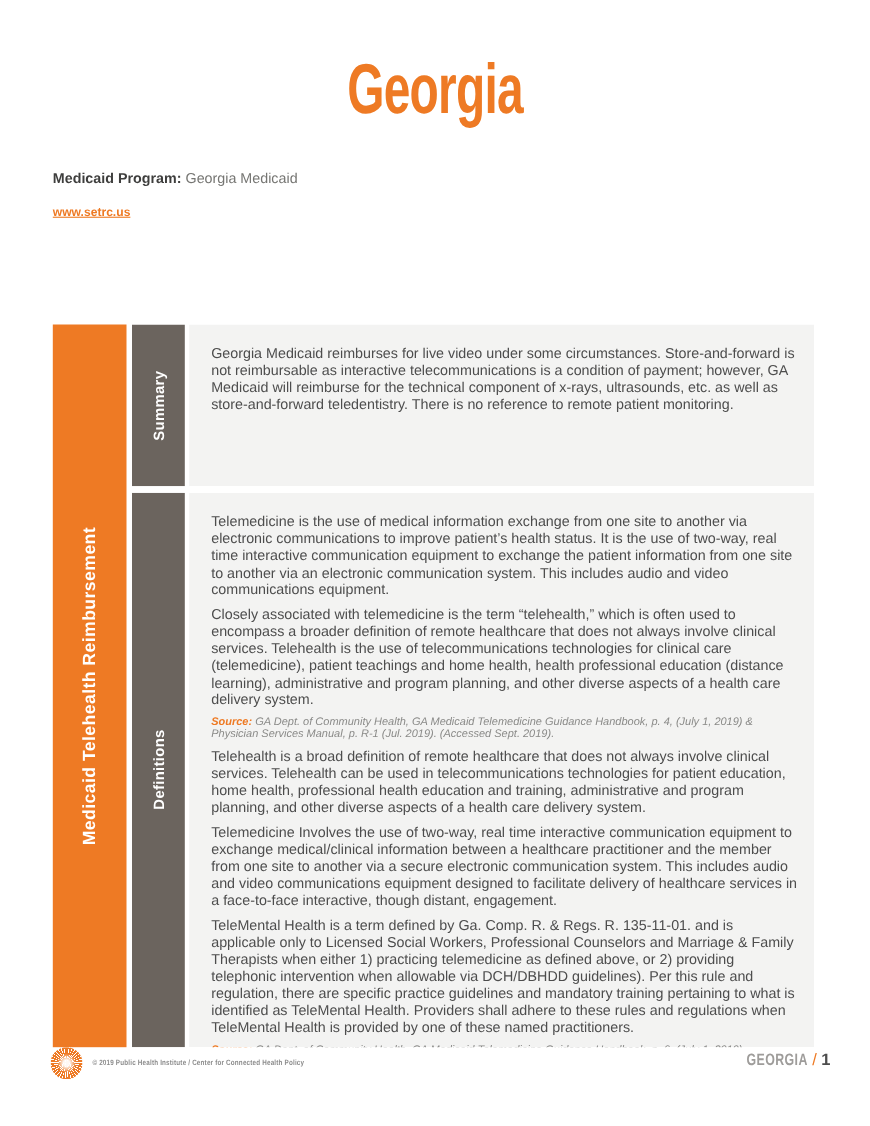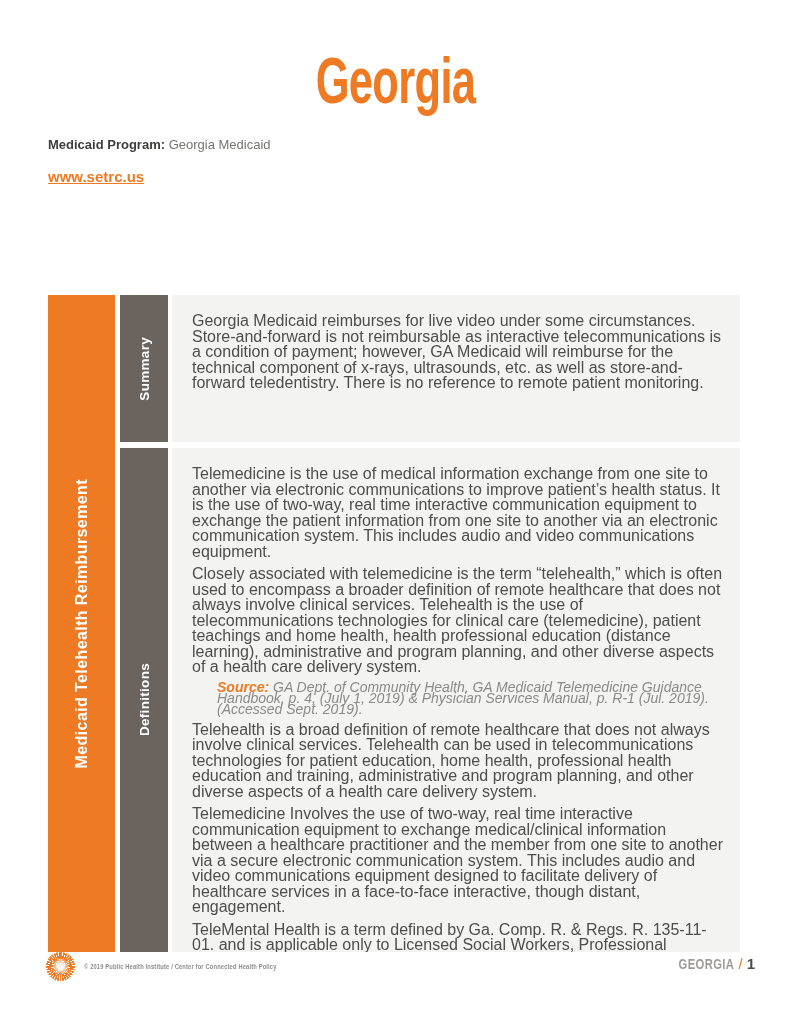--- a/index.html
+++ b/index.html
@@ -13,26 +13,26 @@
   .page{position:relative;width:791px;height:1024px;background:#fff;overflow:hidden;padding-left:11px;}
 
   
   .page-title{
     position:absolute;top:49px;left:0;width:791px;text-align:center;
     font-size:64px;font-weight:700;line-height:1;color:var(--accent-orange,#EE7A24);
     transform:scaleX(0.68);transform-origin:50% 50%;letter-spacing:-1px;
   }
 
   
-  .meta{position:absolute;left:48px;top:129px;width:600px;}
+  .meta{position:absolute;left:48px;top:146px;width:600px;}
   .meta-line{line-height:31.7px;font-size:13px;white-space:nowrap;}
   .meta-label{font-weight:700;color:#3E3E3D;}
   .meta-value{color:#757572;}
   .site-link{
-    display:inline-block;line-height:31.7px;font-size:15px;font-weight:700;
+    display:inline-block;line-height:31.7px;font-size:11px;font-weight:700;
     color:var(--accent-orange,#EE7A24);text-decoration:underline;cursor:pointer;
   }
 
   
   .policy-table{position:absolute;left:48px;top:295px;width:692px;height:657px;}
   .cat-col{
     position:absolute;left:0;top:0;width:67px;height:657px;
     background:var(--accent-orange,#EE7A24);
     display:flex;align-items:center;justify-content:center;
   }
@@ -49,25 +49,25 @@
     background:var(--header-gray,#6B645E);
     display:flex;align-items:center;justify-content:center;
   }
   .row-head .vtext{font-size:13.5px;letter-spacing:0.3px;}
   .row-body{
     position:absolute;left:52px;right:0;top:0;bottom:0;
     background:var(--cell-bg,#F3F3F2);
     padding:18px 14px 0 20px;
   }
   .row-body p{
-    font-size:16px;line-height:15.5px;color:#4D4D4D;
+    font-size:13px;line-height:15.5px;color:#4D4D4D;
     margin:0 0 7px 0;max-width:534px;
   }
   .row-body p.source{
-    margin-left:25px;font-size:14px;line-height:11px;font-style:italic;
+    font-size:10px;line-height:11px;font-style:italic;
     color:#8A8A88;max-width:509px;margin-bottom:7px;
   }
   .src-label{color:var(--accent-orange,#EE7A24);font-weight:700;font-style:italic;}
 
   
   .footer{position:absolute;left:0;top:948px;width:791px;height:46px;}
   .logo{
     position:absolute;left:46px;top:4px;width:29px;height:29px;border-radius:50%;
     background:
       radial-gradient(circle at 50% 50%, rgba(255,255,255,0.95) 0 14%, rgba(255,255,255,0) 42%),

